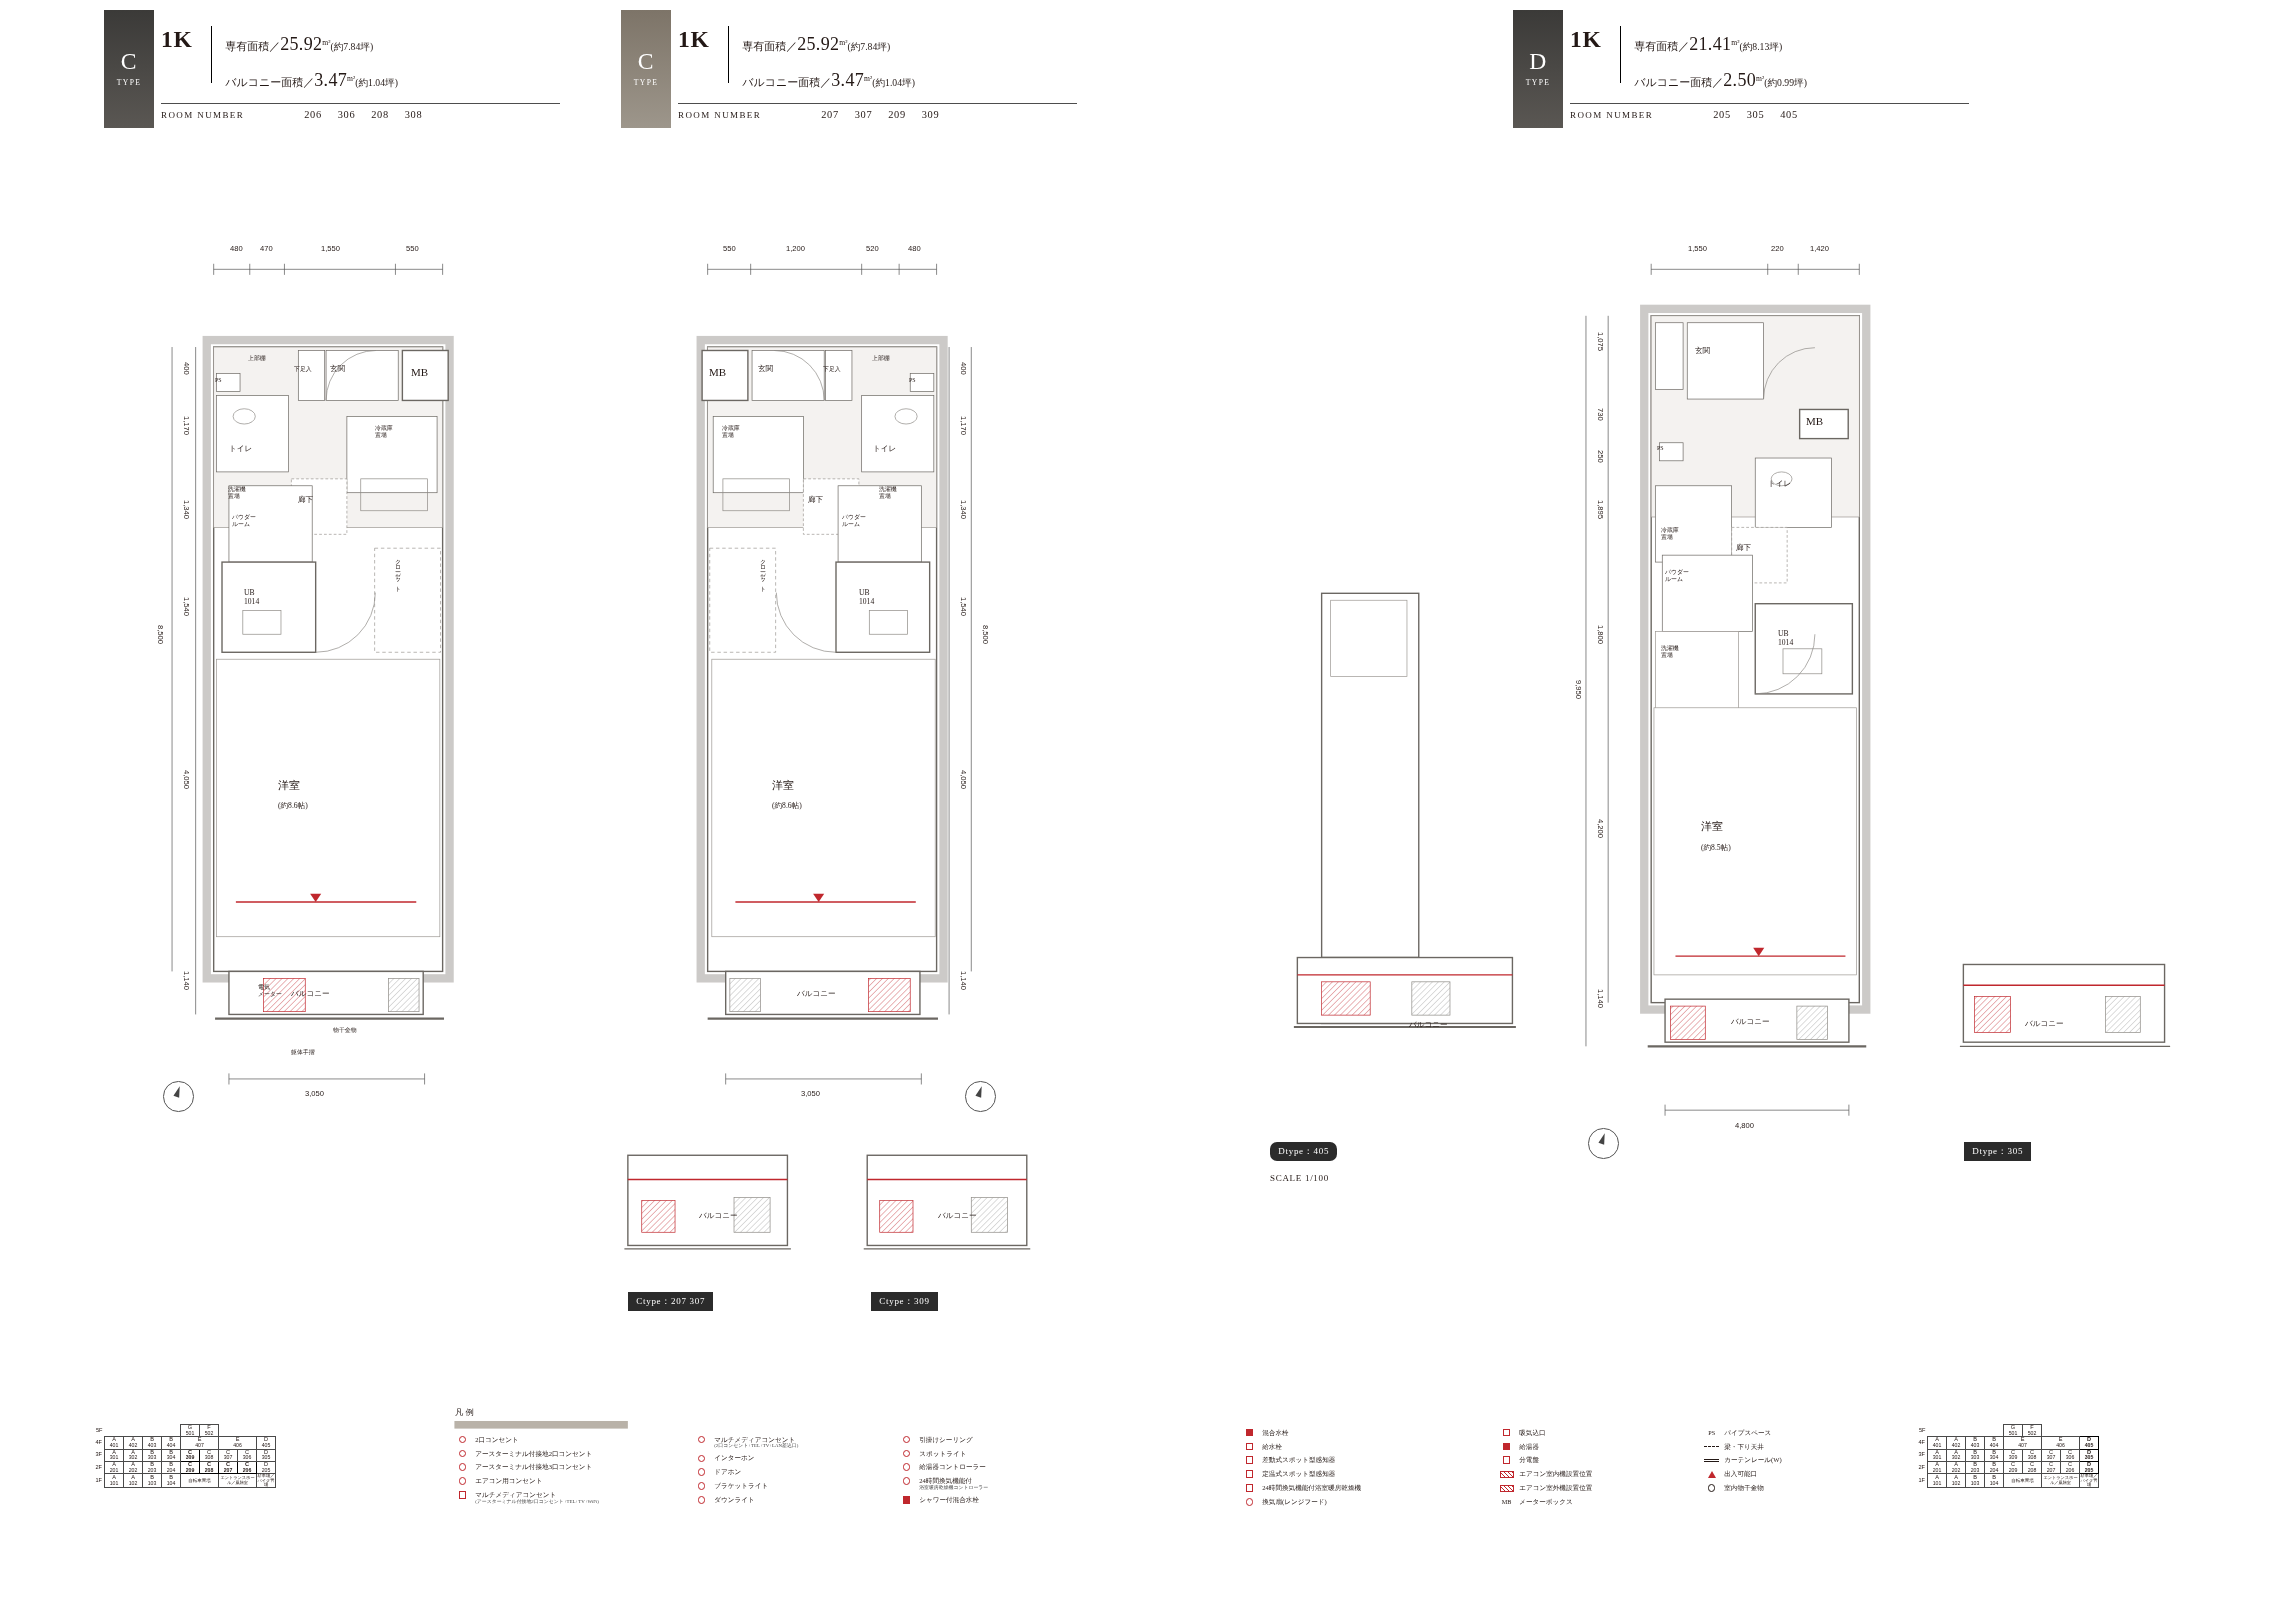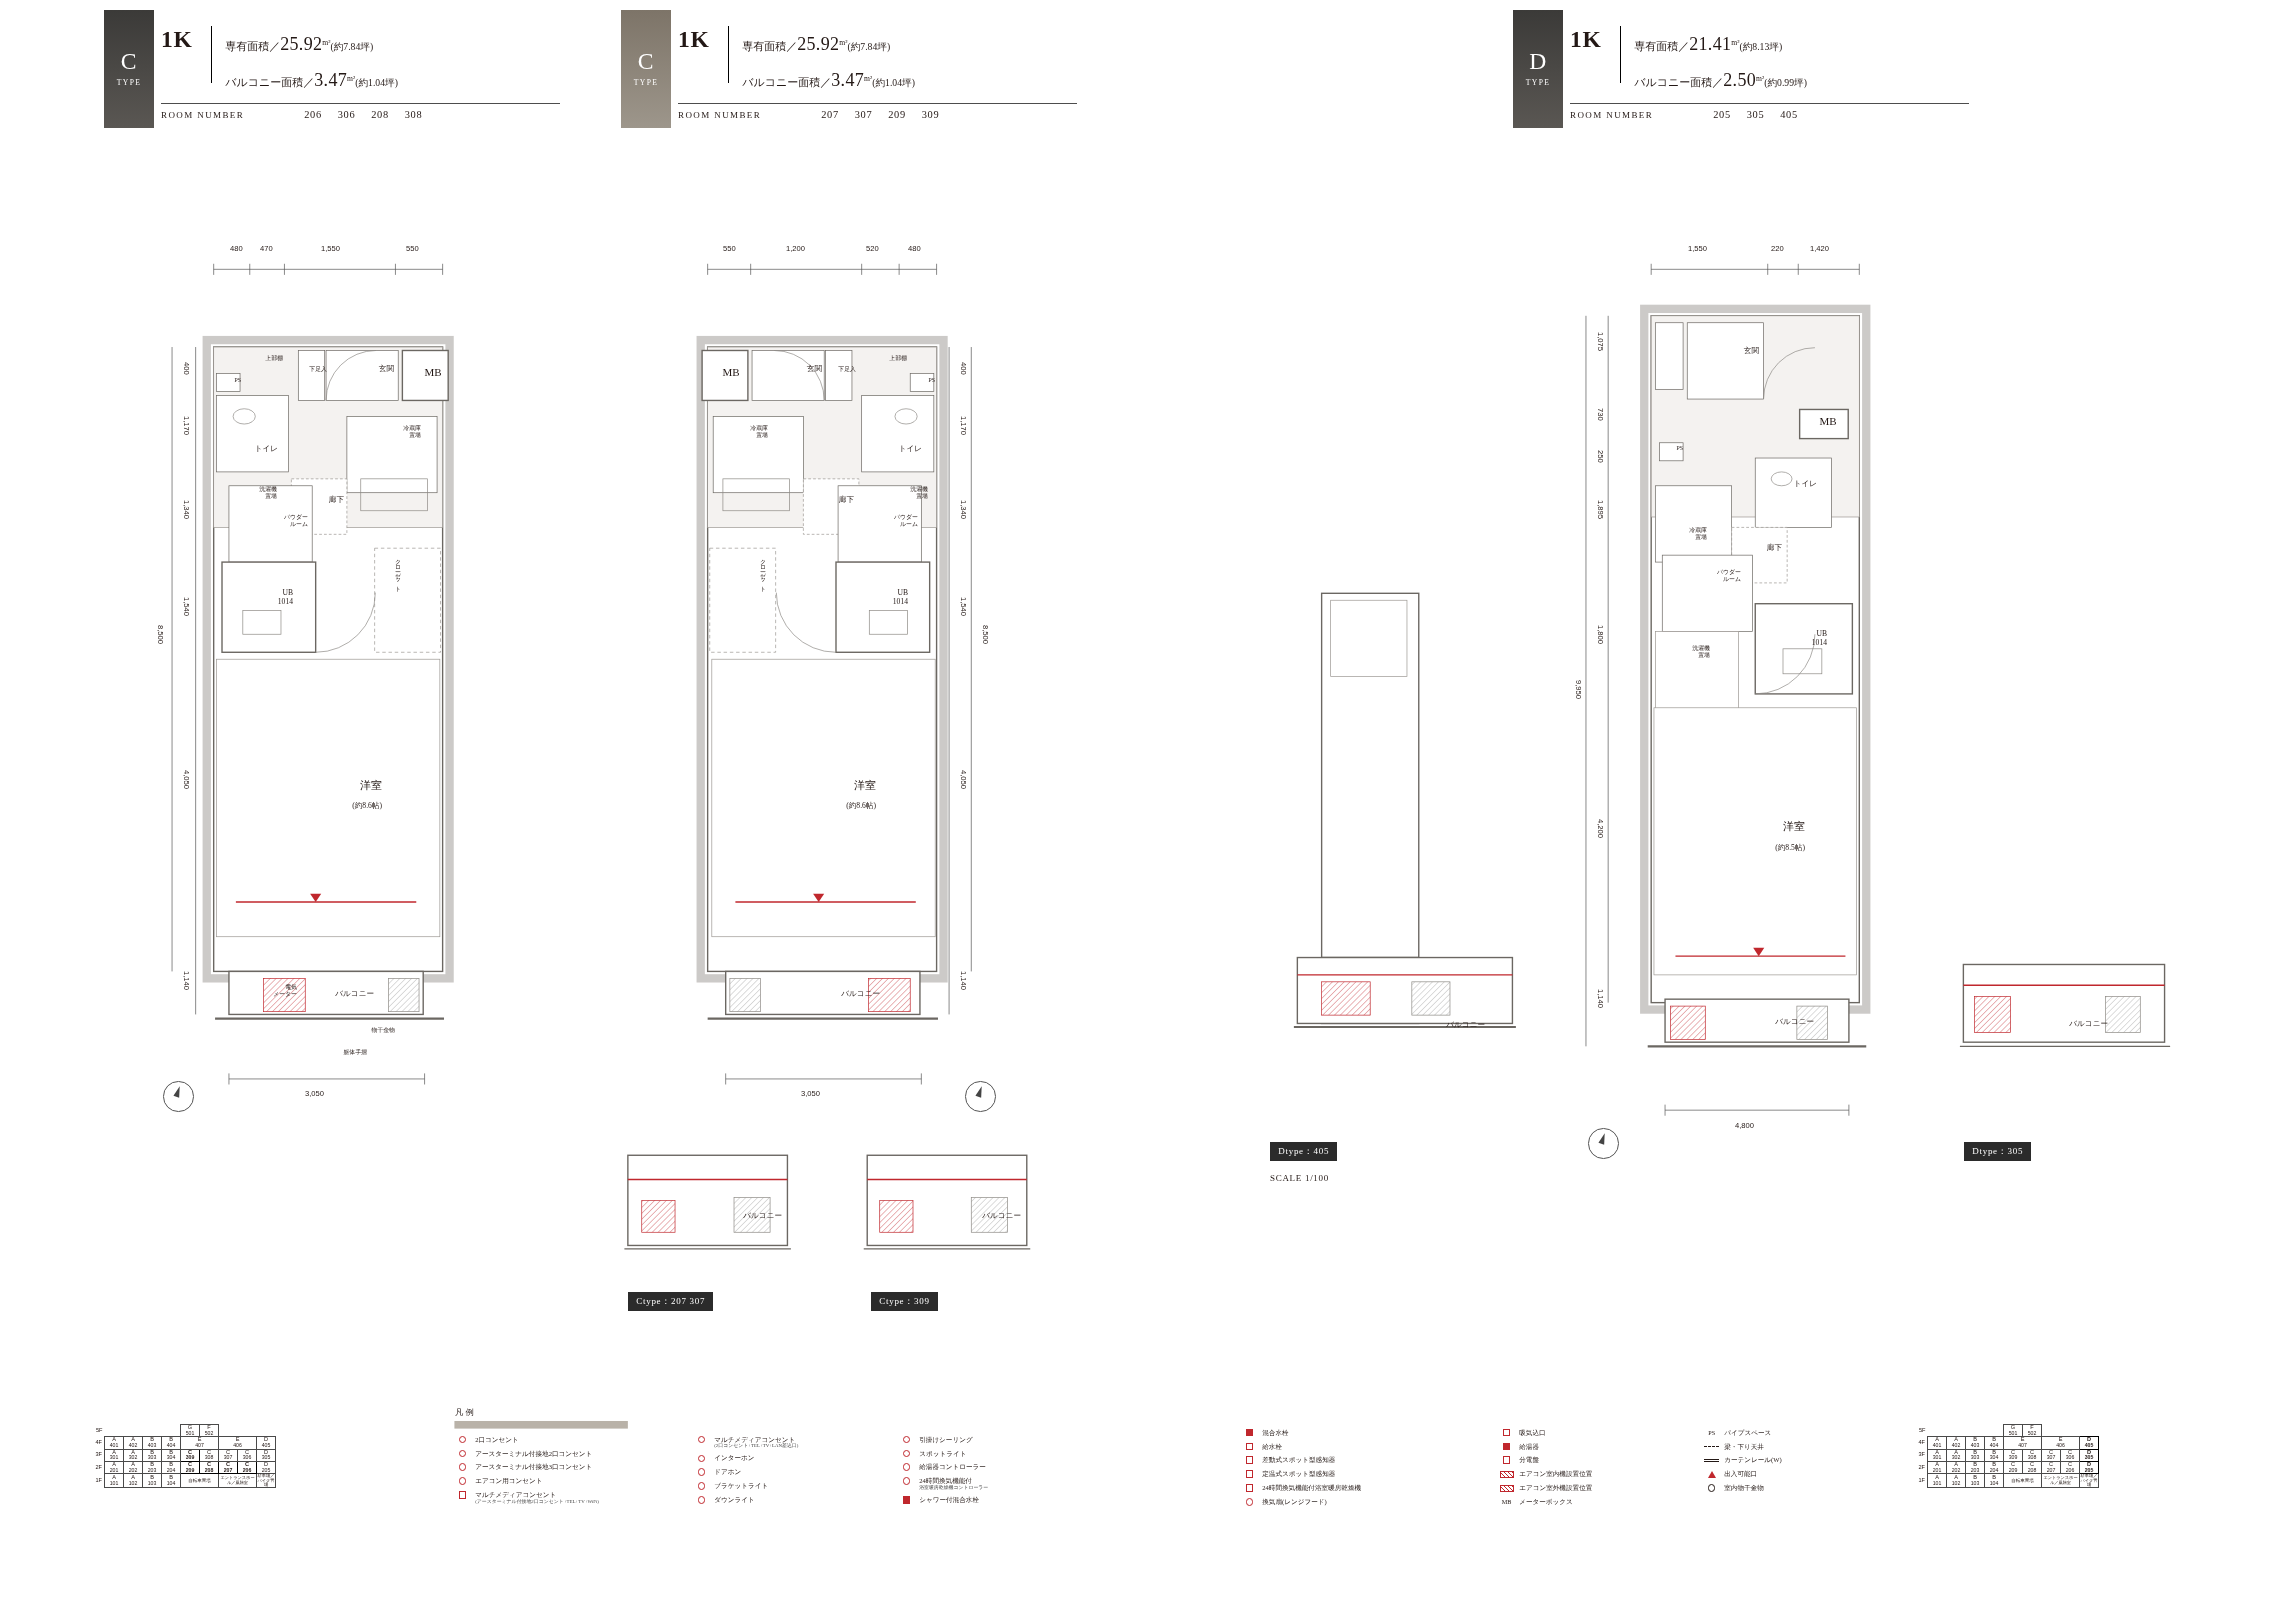--- a/index.html
+++ b/index.html
@@ -34,21 +34,21 @@
   .vline { width:0.7px; background:#000; height:57px; margin-right:14px; }
   .areas { font-size:11px; line-height:2.0; }
   .areas .num { font-size:18px; font-family:"Liberation Serif",serif; letter-spacing:0.3px; }
   .areas .sup { font-size:7.6px; vertical-align:super; }
   .areas .paren { font-size:9.7px; }
   .hr-line { border-bottom:0.7px solid #4d4d4d; margin-top:5.6px; }
   .head-row2 { display:flex; align-items:center; padding-top:4.9px; font-size:9px; }
   .rn-label { letter-spacing:1.4px; margin-right:18px; }
   .rn-nums { letter-spacing:0.7px; font-size:10.4px;margin-left:42px; }
   .rn-nums span { margin-right:12.5px; }
-  .label { position:absolute; font-size:7.6px; line-height:1.25; text-align:right; color:#231815; }
+  .label { position:absolute; font-size:7.6px; line-height:1.25; text-align:left; color:#231815; }
   .label.big { font-size:11px; }
   .label.sm { font-size:5.9px; }
   .dim { position:absolute; font-size:7.6px; color:#231815; font-family:"Liberation Sans",sans-serif; }
   .dim.v { writing-mode:vertical-rl; text-orientation:mixed; }
   .tag {
     position:absolute; background:#2b2b2b; color:#fff;
     font-size:9px; padding:2.8px 8.3px; letter-spacing:0.7px;
   }
   .scaletxt { position:absolute; font-size:9px; letter-spacing:0.7px; }
 
@@ -462,21 +462,21 @@
   <div class="label" style="left:772px; top:801px; width:104px;">(約8.6帖)</div>
   <div class="label" style="left:797px; top:989px; width:83px;">バルコニー</div>
   <div class="compass" style="left:965px; top:1081px;"></div>
 
   <div class="label" style="left:699px; top:1211px; width:83px;">バルコニー</div>
   <div class="tag" style="left:628px; top:1292px;">Ctype：207 307</div>
   <div class="label" style="left:938px; top:1211px; width:83px;">バルコニー</div>
   <div class="tag" style="left:871px; top:1292px;">Ctype：309</div>
 
   <div class="label" style="left:1409px; top:1020px; width:76px;">バルコニー</div>
-  <div class="tag" style="left:1270px; top:1142px;">Dtype：405</div>
+  <div class="tag" style="left:1270px; top:1142px;border-radius:7px;">Dtype：405</div>
   <div class="scaletxt" style="left:1270px; top:1173px;">SCALE 1/100</div>
 
   <div class="dim" style="left:1688px; top:244px;">1,550</div>
   <div class="dim" style="left:1771px; top:244px;">220</div>
   <div class="dim" style="left:1810px; top:244px;">1,420</div>
   <div class="dim v" style="left:1596px; top:332px;">1,075</div>
   <div class="dim v" style="left:1596px; top:408px;">730</div>
   <div class="dim v" style="left:1596px; top:450px;">250</div>
   <div class="dim v" style="left:1596px; top:500px;">1,895</div>
   <div class="dim v" style="left:1596px; top:625px;">1,800</div>

